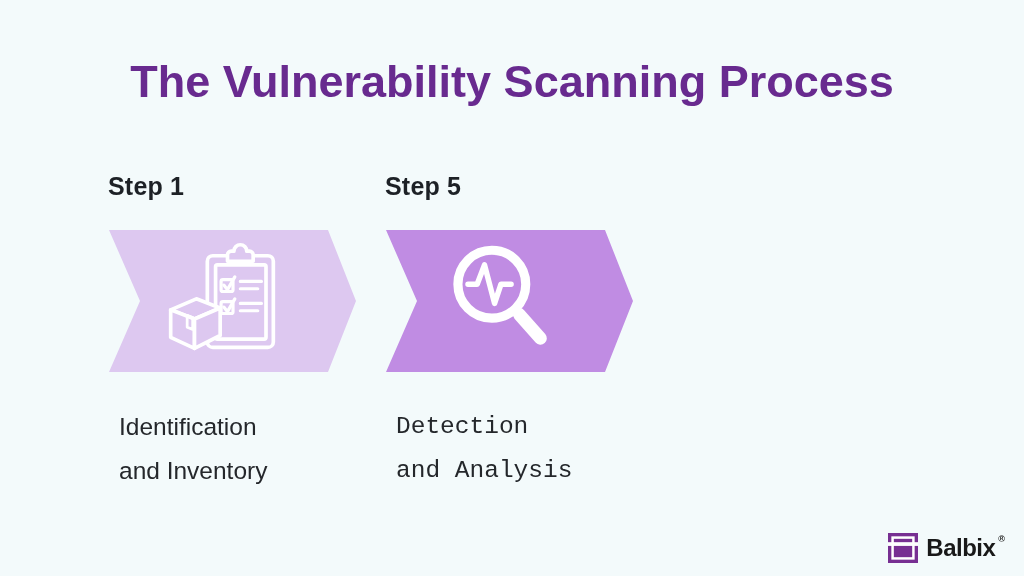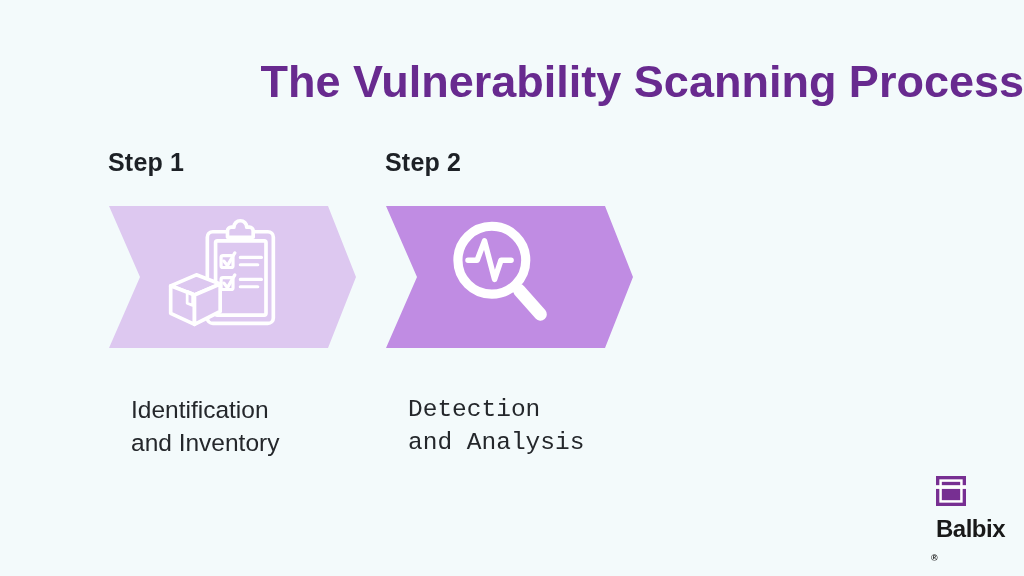--- a/index.html
+++ b/index.html
@@ -9,26 +9,26 @@
     height: 576px;
     overflow: hidden;
     font-family: "Liberation Sans", sans-serif;
   }
   .title {
     position: absolute;
     top: 56px;
     left: 0;
     right: 0;
     margin: 0;
-    text-align: right;
+    text-align: center;
     font-size: 45px;
     font-weight: 600;
     letter-spacing: 0px;
   }
-  .col { position: absolute; top: 148px; width: 252px; }
+  .col { position: absolute; top: 172px; width: 252px; }
   .col-1 { left: 106px; }
   .col-2 { left: 383px; }
   .col-3 { left: 660px; }
   .step-label {
     margin: 0 0 0 2px;
     font-size: 25px;
     font-weight: 700;
     color: #1d2126;
     letter-spacing: 0.2px;
   }
@@ -41,33 +41,32 @@
     clip-path: polygon(0 0, 219px 0, 247px 71px, 219px 142px, 0 142px, 31px 71px);
   }
   .arrow svg.step-icon { position: absolute; }
   .icon-1 { left: 58px; top: 12px; width: 110px; height: 110px; }
   .icon-2 { left: 60px; top: 12px; width: 110px; height: 110px; }
   .icon-3 { left: 57px; top: 14px; width: 112px; height: 112px; }
   .desc {
     position: absolute;
     top: 229px;
     left: 9px;
-    margin: 16px;
+    margin: 4px;
     font-size: 24.5px;
-    line-height: 33px;
+    line-height: 44px;
     font-weight: 400;
     white-space: pre-line;
   }
   .logo {
     position: absolute;
     right: 19px;
     bottom: 13px;
     display: flex;
     gap: 8px;
-    flex-direction: column;
   }
   .logo-text {
     font-size: 24px;
     font-weight: 800;
     letter-spacing: -0.5px;
     line-height: 30px;
   }
   .reg-mark {
     font-size: 9px;
     font-weight: 700;
@@ -104,21 +103,21 @@
           </g>
           <path d="M22,80 l6,2.3 v13 l-6,-2.3 z" stroke-width="3"></path>
         </g>
       </svg>
     </div>
     <p class="desc" style="color: rgb(36, 39, 43);">Identification
 and Inventory</p>
   </section>
 
   <section class="col col-2">
-    <h2 class="step-label">Step 2</h2>
+    <h2 class="step-label">Step 5</h2>
     <div class="arrow" style="background-color: rgb(192, 140, 227); color: rgb(192, 140, 227);">
       <svg class="step-icon icon-2" viewBox="0 0 120 120">
         <circle cx="50" cy="46" r="37" fill="none" stroke="#ffffff" stroke-width="10"></circle>
         <path d="M24,46 h10 l8,-21 l11,42 l7,-21 h11" fill="none" stroke="#ffffff" stroke-width="6" stroke-linecap="round" stroke-linejoin="round"></path>
         <line x1="80" y1="79" x2="103" y2="105" stroke="#ffffff" stroke-width="14" stroke-linecap="round"></line>
       </svg>
     </div>
     <p class="desc" style="color: rgb(36, 39, 43); font-family: Liberation Mono, monospace;">Detection
 and Analysis</p>
   </section>

